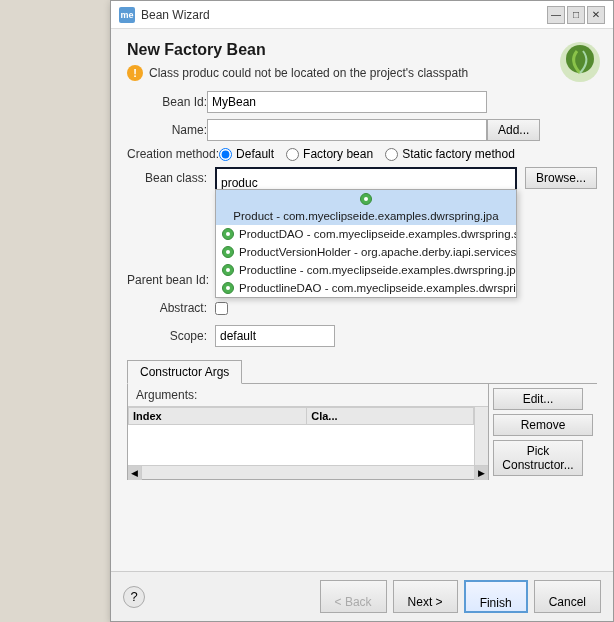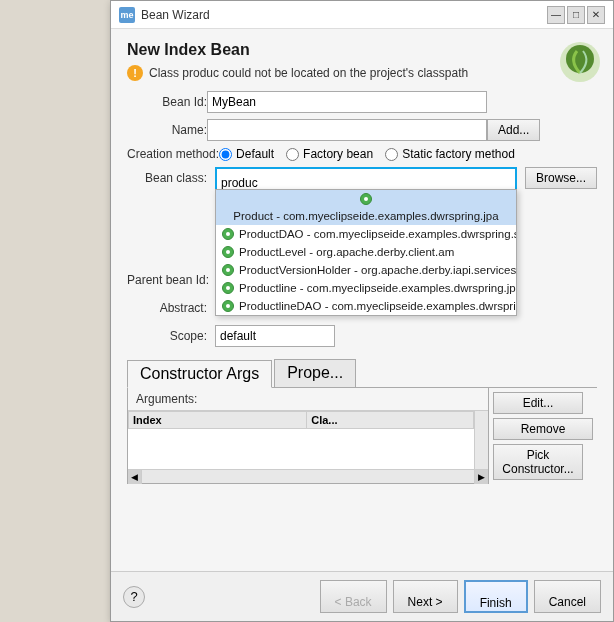--- a/index.html
+++ b/index.html
@@ -187,21 +187,21 @@
     }
 
     .bean-class-input-wrap {
       flex: 1;
       position: relative;
     }
 
     .bean-class-input {
       width: 100%;
       height: 22px;
-      border: 2px solid #0ea5e9;
+      border: 2px solid #0f172a;
       padding: 14px 4px;
       font-size: 12px;
       background: #fff;
     }
 
     .dropdown-list {
       position: absolute;
       top: 22px;
       left: 0;
       right: 0;
@@ -254,21 +254,21 @@
       margin-top: 8px;
       border-bottom: 1px solid #aaa;
     }
 
     .tab {
       padding: 4px 12px;
       border: 1px solid #aaa;
       border-bottom: none;
       background: #e8e8e8;
       cursor: pointer;
-      font-size: 16px;
+      font-size: 12px;
       margin-right: 2px;
     }
 
     .tab.active {
       background: #f5f5f5;
       border-bottom: 1px solid #f5f5f5;
       position: relative;
       top: 1px;
     }
 
@@ -358,21 +358,21 @@
     <div style="position:absolute;right:12px;top:12px;width:42px;height:42px;">
       <svg width="42" height="42" viewBox="0 0 42 42">
         <ellipse cx="21" cy="21" rx="20" ry="20" fill="#8BC34A" opacity="0.3"></ellipse>
         <ellipse cx="21" cy="18" rx="14" ry="14" fill="#558B2F"></ellipse>
         <path d="M 21 32 Q 10 20 18 10" stroke="#8BC34A" stroke-width="3" fill="none"></path>
         <path d="M 21 32 Q 32 20 24 10" stroke="#A5D6A7" stroke-width="2" fill="none"></path>
       </svg>
     </div>
 
     <div class="header-section">
-      <div class="page-title">New Index Bean</div>
+      <div class="page-title">New Factory Bean</div>
       <div class="warning-row">
         <div class="warning-icon">!</div>
         <span class="warning-text">Class produc could not be located on the project's classpath</span>
       </div>
     </div>
 
     <div class="form-section">
 
       <div class="form-row">
         <label class="form-label">Bean Id:</label>
@@ -412,24 +412,20 @@
             <div class="dropdown-item selected">
               <div class="green-circle"></div>
               <span>Product - com.myeclipseide.examples.dwrspring.jpa</span>
             </div>
             <div class="dropdown-item">
               <div class="green-circle"></div>
               <span>ProductDAO - com.myeclipseide.examples.dwrspring.spring</span>
             </div>
             <div class="dropdown-item">
               <div class="green-circle"></div>
-              <span>ProductLevel - org.apache.derby.client.am</span>
-            </div>
-            <div class="dropdown-item">
-              <div class="green-circle"></div>
               <span>ProductVersionHolder - org.apache.derby.iapi.services.info</span>
             </div>
             <div class="dropdown-item">
               <div class="green-circle"></div>
               <span>Productline - com.myeclipseide.examples.dwrspring.jpa</span>
             </div>
             <div class="dropdown-item">
               <div class="green-circle"></div>
               <span>ProductlineDAO - com.myeclipseide.examples.dwrspring.spr</span>
             </div>
@@ -451,21 +447,20 @@
 
       <div class="scope-row">
         <label class="form-label">Scope:</label>
         <input class="form-input" type="text" value="default" style="max-width: 120px;">
       </div>
 
     </div>
 
     <div class="tabs-row">
       <div class="tab active">Constructor Args</div>
-      <div class="tab">Prope...</div>
     </div>
 
     <div style="display:flex;">
       <div style="flex:1; border:1px solid #aaa; border-top:none; display:flex; flex-direction:column;">
         <div style="display:flex; align-items:center; border-bottom:1px solid #ccc; background:#f5f5f5;">
           <span style="padding:4px 8px; font-size:12px; color:#333;">Arguments:</span>
         </div>
         <div style="flex:1; display:flex;">
           <div style="flex:1; overflow:hidden; background:#fff;">
             <table style="width:100%; border-collapse:collapse;border-radius:7px;">

